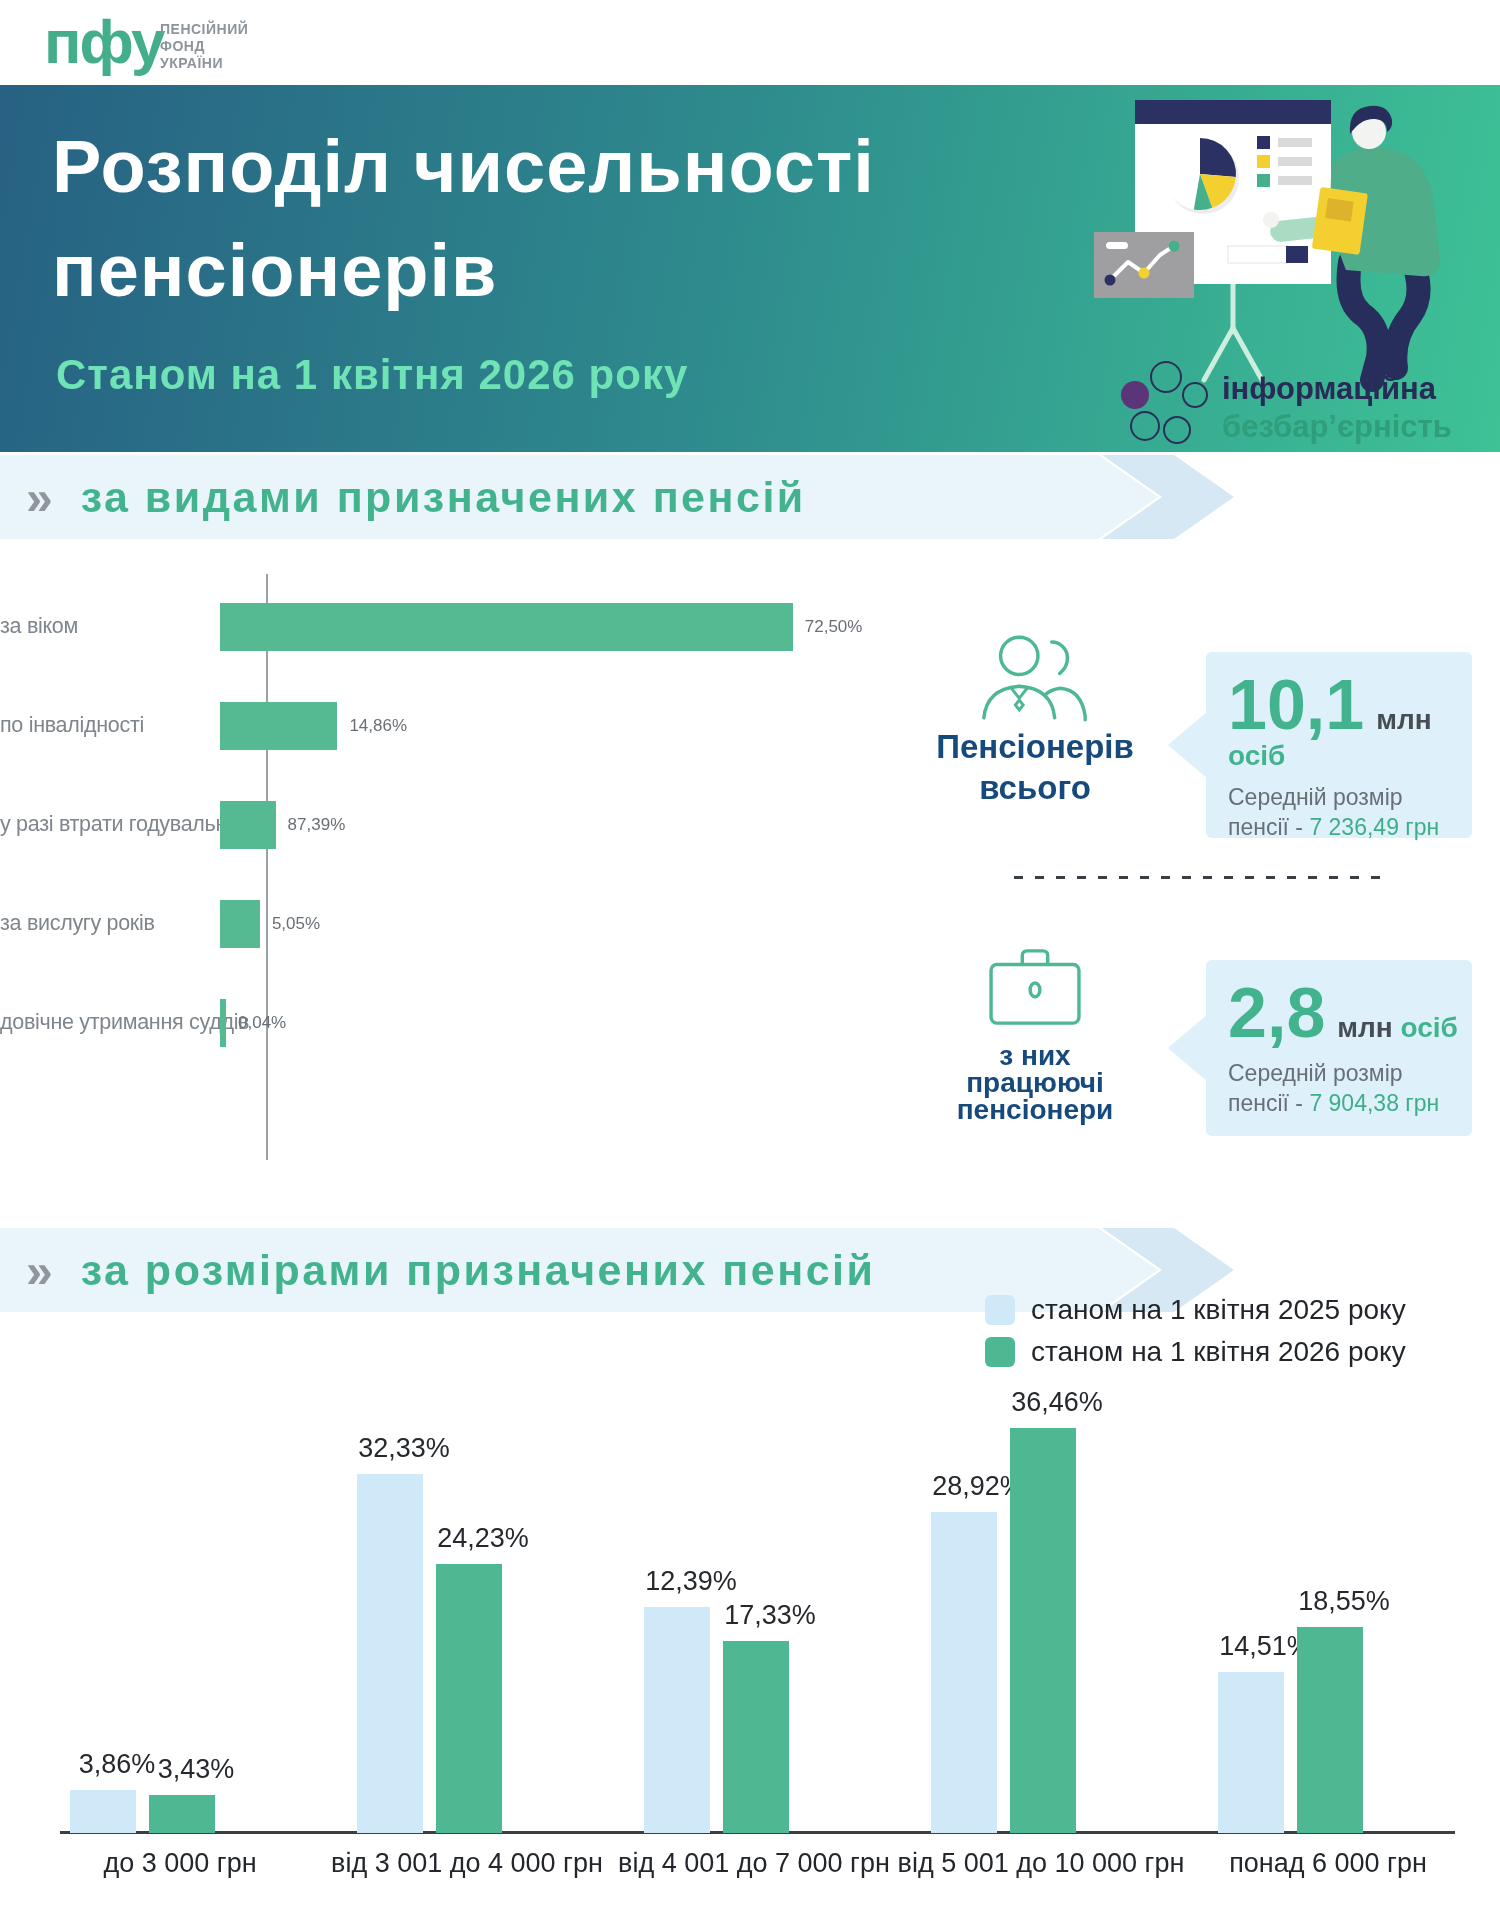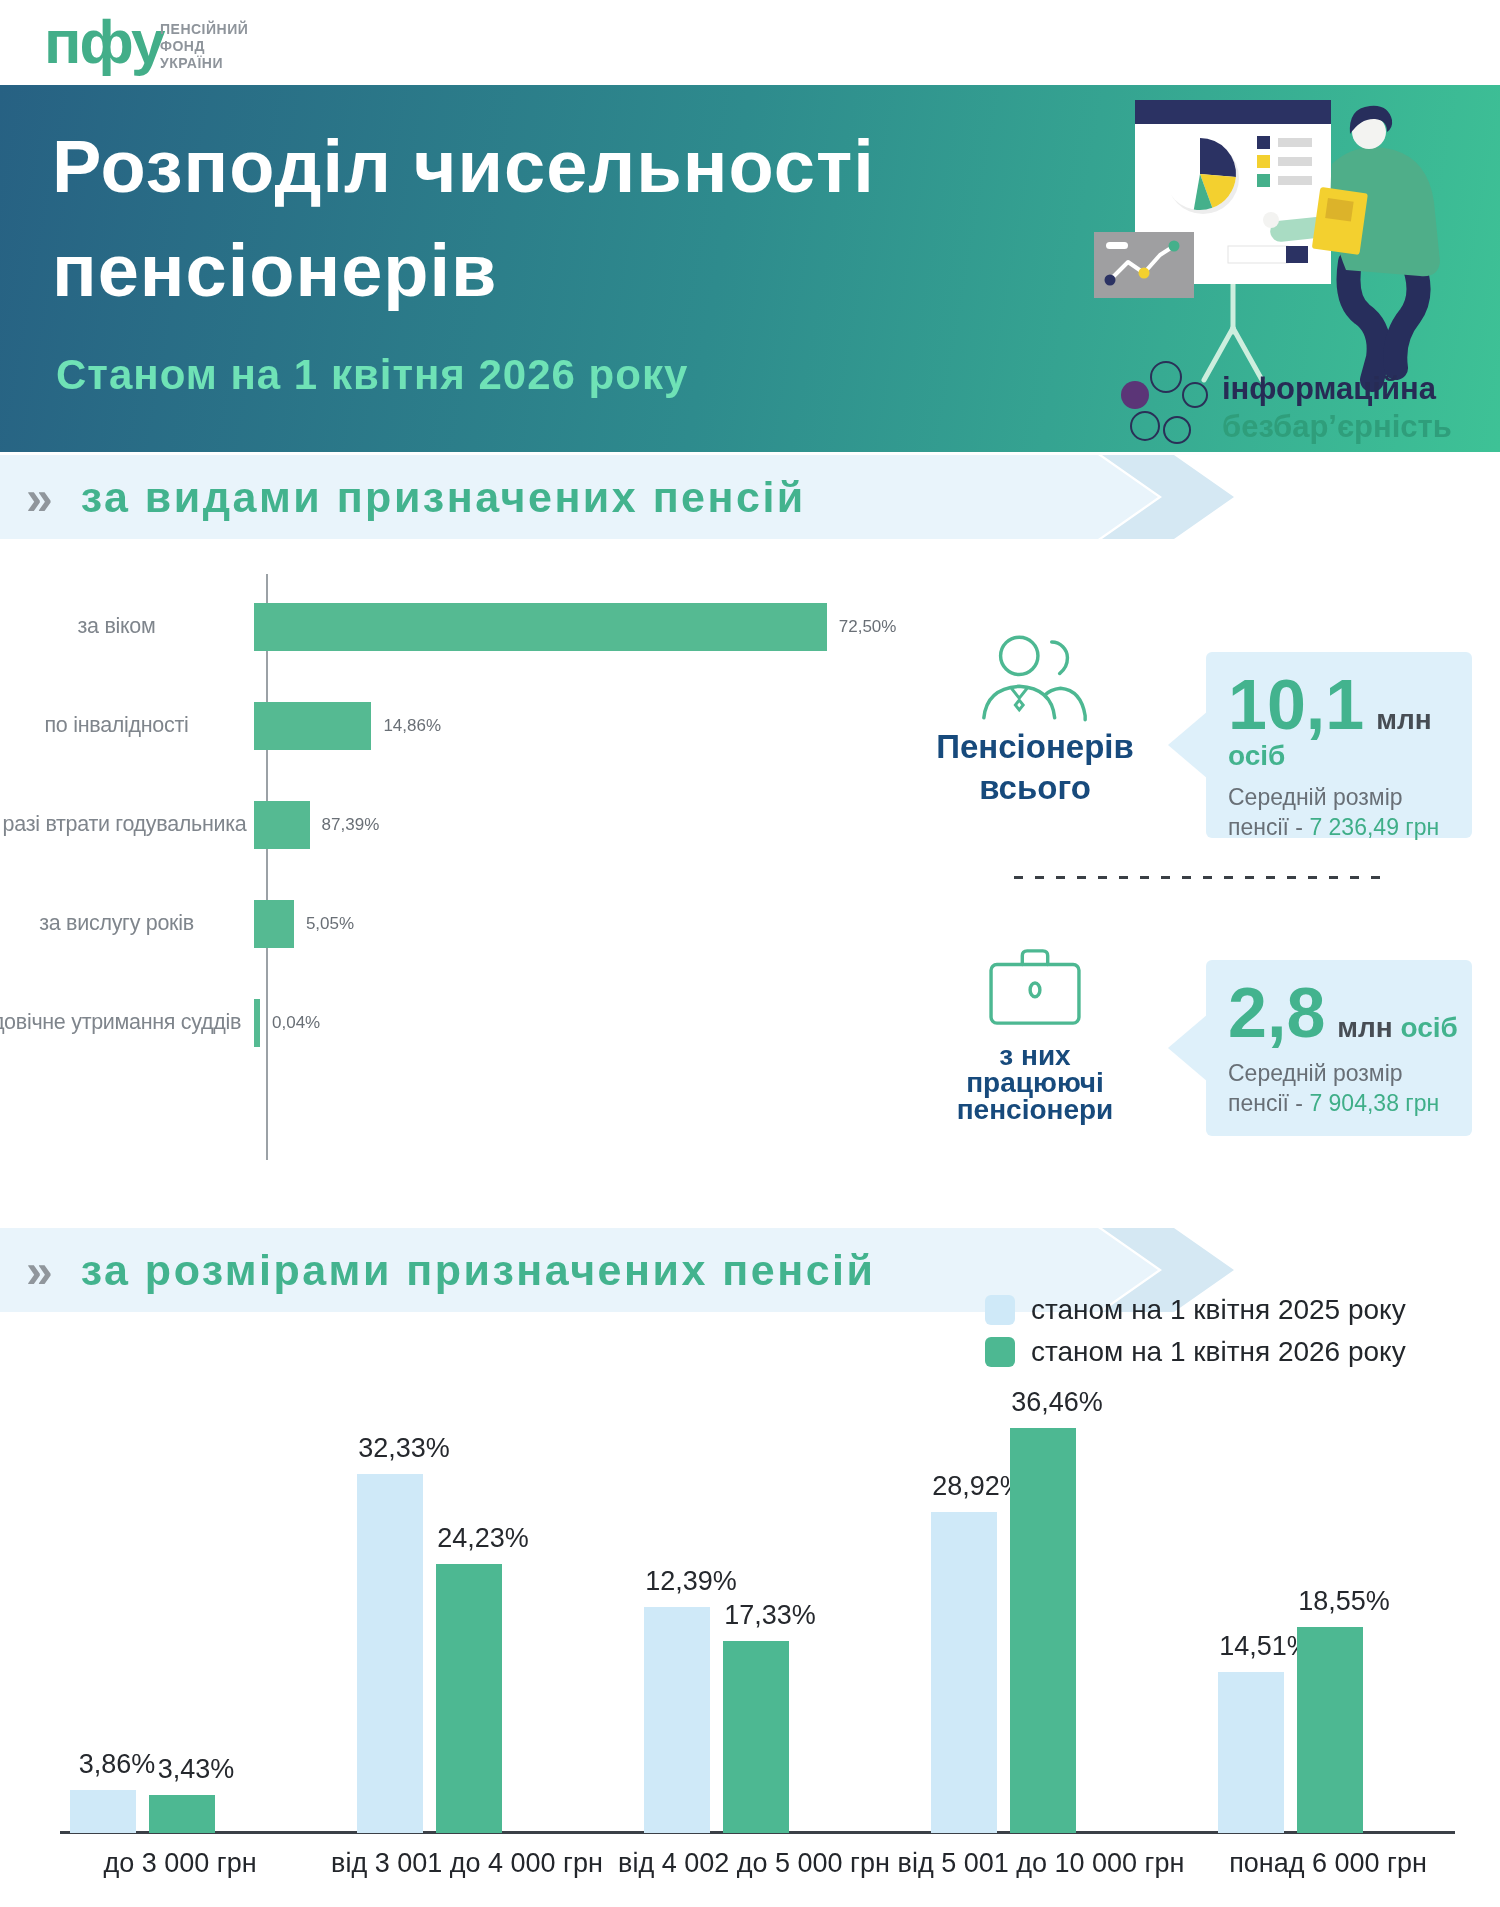--- a/index.html
+++ b/index.html
@@ -31,21 +31,21 @@
     clip-path:polygon(0 0, 72px 0, 132px 50%, 72px 100%, 0 100%, 60px 50%); }
   #sec1, #sec1-chev { top:455px; }
   #sec2, #sec2-chev { top:1228px; }
   .section-marker { font-size:48px; color:#90969c; font-weight:bold; margin-left:26px; }
   .section-title { font-size:43px; font-weight:bold; color:#43b38e; letter-spacing:2.5px; margin-left:28px; }
 
   
   #chart1 { position:absolute; left:0; top:577px; width:980px; }
   #chart1-axis { position:absolute; left:266px; top:574px; width:2px; height:586px; background:#9ba1a6; }
   .c1-row { display:flex; align-items:center; height:99px; }
-  .c1-label { width:254px; display:flex; justify-content:center; padding-right:21px; }
+  .c1-label { width:220px; display:flex; justify-content:flex-start; padding-right:21px; }
   .c1-label span { white-space:nowrap; font-size:21.5px; letter-spacing:-.3px; color:#7f858c; }
   .c1-bar { height:48px; }
   .c1-value { margin-left:12px; font-size:17px; color:#696f76; white-space:nowrap; }
 
   
   .side-icon { position:absolute; }
   .side-label { position:absolute; left:905px; width:260px; text-align:center; font-weight:bold; color:#174a7c; }
   #total-label { top:726px; font-size:33px; line-height:41px; }
   #working-label { top:1042px; font-size:28px; line-height:27px; }
   .value-card { position:absolute; left:1206px; width:266px; background:#def0fa; border-radius:6px; padding:18px 10px 0 22px; }
@@ -284,18 +284,18 @@
       <div class="c2-bar" style="left: 1010px; height: 405px; background: rgb(77, 184, 146);"></div>
       <div class="c2-vlabel" style="left: 977px; bottom: 415px;">36,46%</div>
       <div class="c2-bar" style="left: 1218px; height: 161px; background: rgb(207, 233, 248);"></div>
       <div class="c2-vlabel" style="left: 1185px; bottom: 171px;">14,51%</div>
       <div class="c2-bar" style="left: 1297px; height: 206px; background: rgb(77, 184, 146);"></div>
       <div class="c2-vlabel" style="left: 1264px; bottom: 216px;">18,55%</div>
     </div>
   <div id="chart2-cats">
       <div class="c2-cat" style="left: 10px;">до 3 000 грн</div>
       <div class="c2-cat" style="left: 297px;">від 3 001 до 4 000 грн</div>
-      <div class="c2-cat" style="left: 584px;">від 4 002 до 5 000 грн</div>
+      <div class="c2-cat" style="left: 584px;">від 4 001 до 7 000 грн</div>
       <div class="c2-cat" style="left: 871px;">від 5 001 до 10 000 грн</div>
       <div class="c2-cat" style="left: 1158px;">понад 6 000 грн</div>
     </div>
 
 </div>
 
 </body></html>

